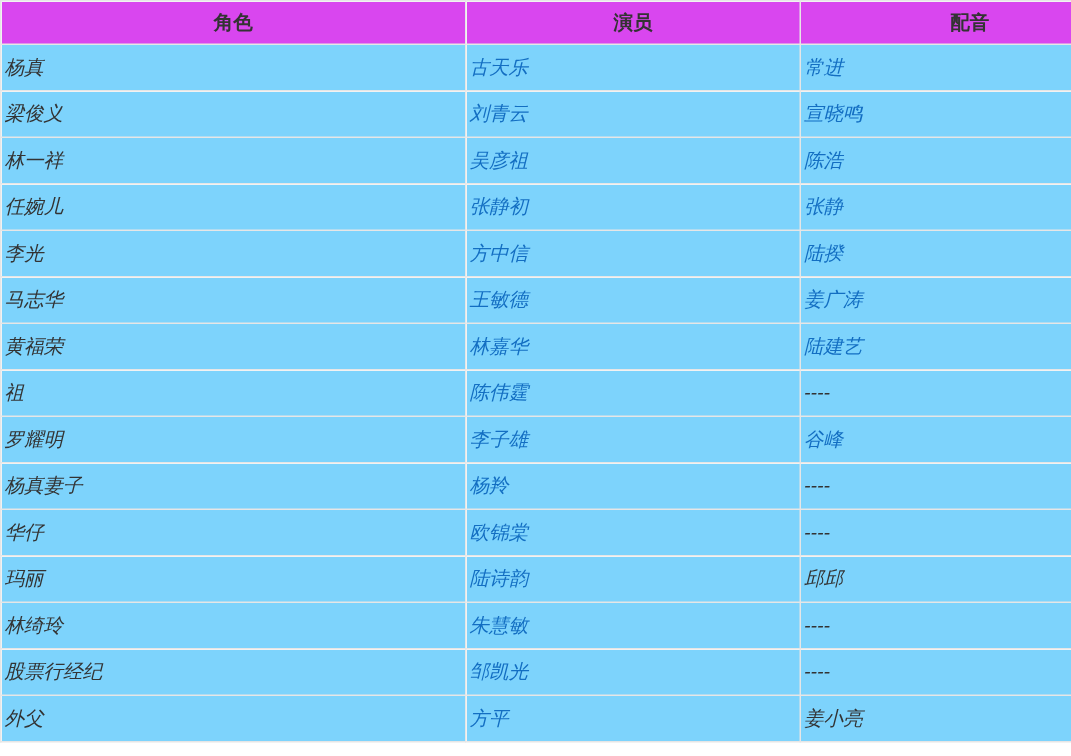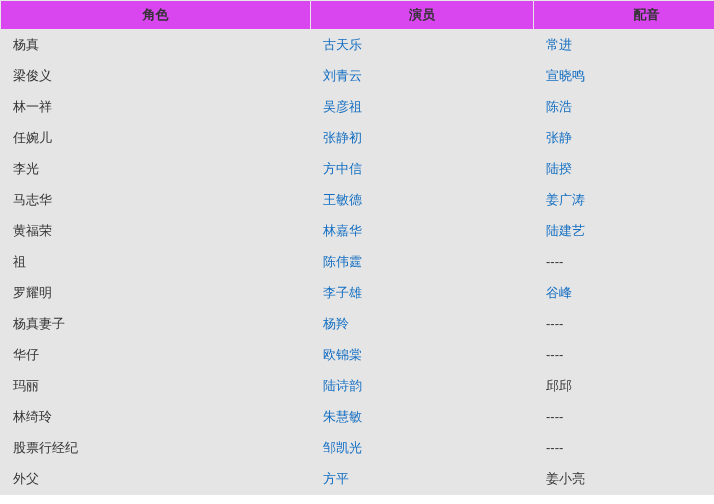--- a/index.html
+++ b/index.html
@@ -29,22 +29,23 @@
   }
   table.cast-table th {
     background: #d946ef;
     font-weight: bold;
     text-align: center;
     padding: 7px 7px;
     color: #333333;
   }
   table.cast-table td {
     text-align: left;
-    padding: 8px 12px;
-    background: #e5e5e5;
+    padding: 8px 2px;
+    background: #7dd3fc;
+    font-style: italic;
   }
   .col-role  { width: 295px; }
   .col-actor { width: 208px; }
   .col-voice { width: 211px; }
   a.link {
     color: #136ec2;
     text-decoration: none;
     cursor: pointer;
     text-align: right;
   }

